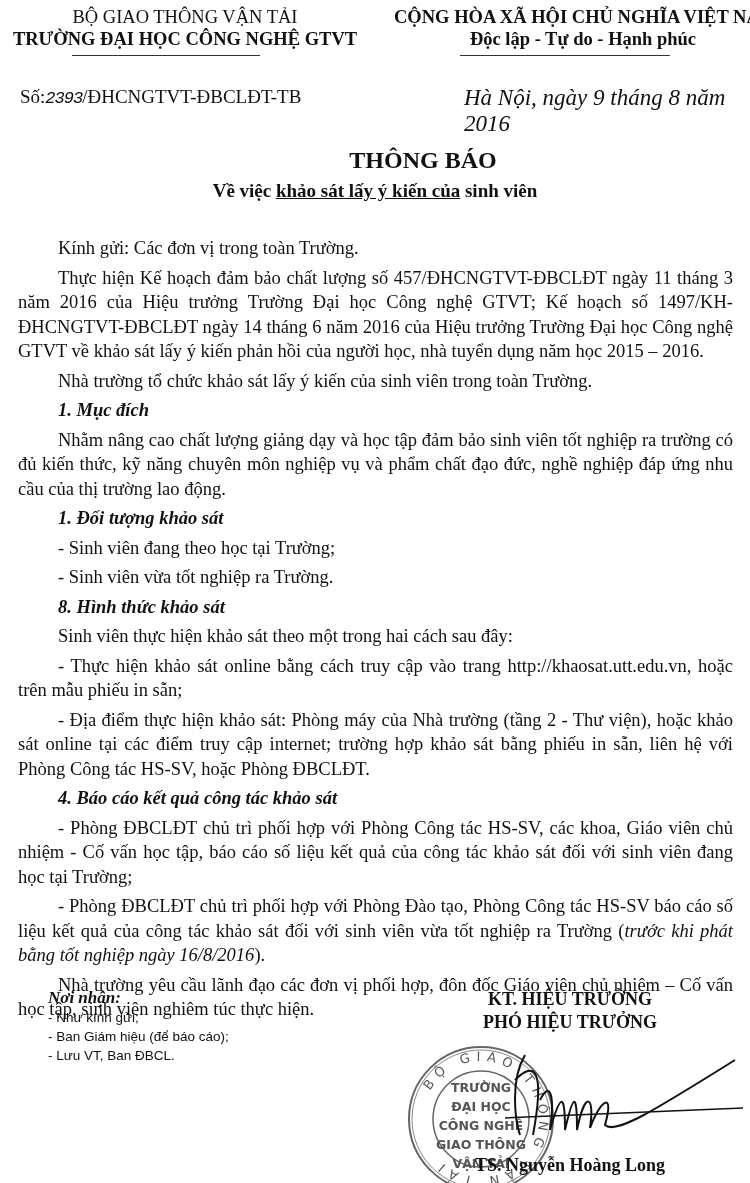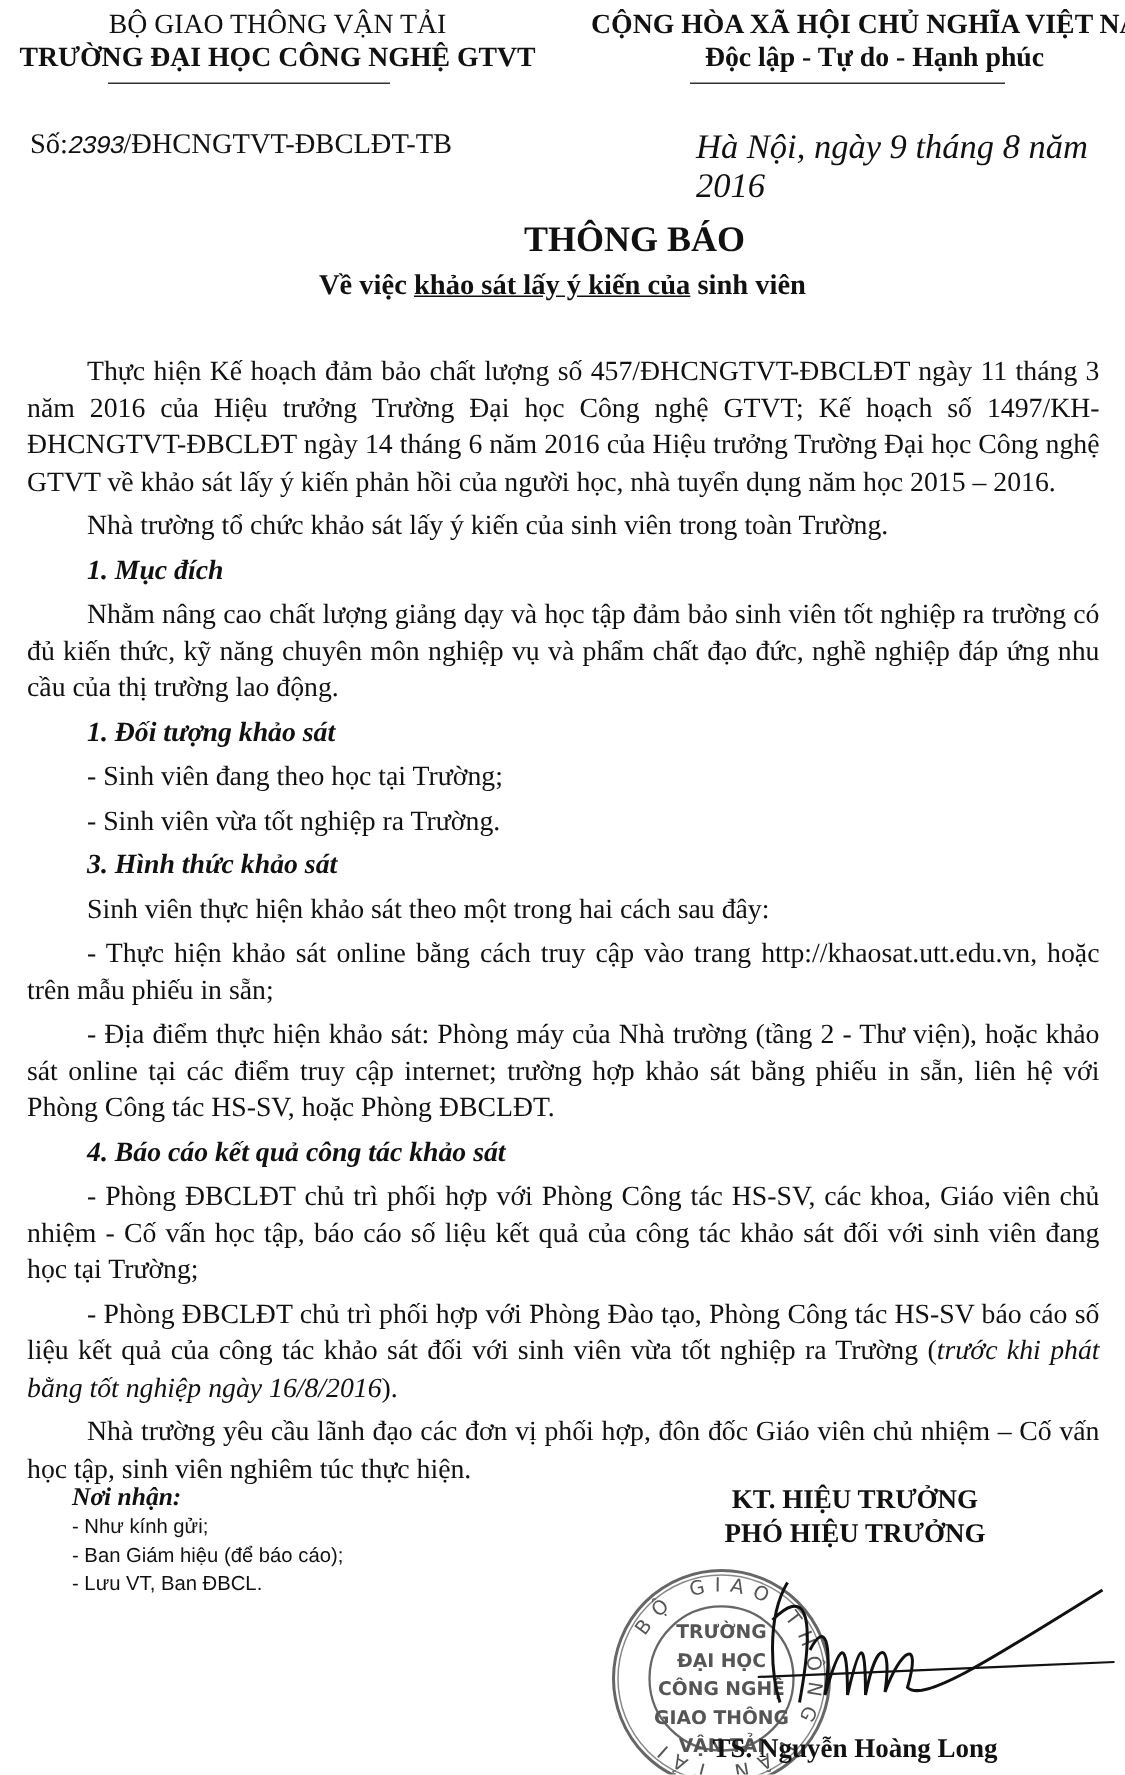--- a/index.html
+++ b/index.html
@@ -50,28 +50,29 @@
   <span>Số:</span><span class="hand">2393</span><span>/ĐHCNGTVT-ĐBCLĐT-TB</span>
 </div>
 <div class="abs place">Hà Nội, ngày 9  tháng 8 năm 2016</div>
 
 <div class="abs title">THÔNG BÁO</div>
 <div class="abs subtitle">
   <span>Về việc </span><span class="u">khảo sát lấy ý kiến của</span><span> sinh viên</span>
 </div>
 
 <div class="abs body">
+  <p class="ind">Kính gửi: Các đơn vị trong toàn Trường.</p>
   <p class="ind">Thực hiện Kế hoạch đảm bảo chất lượng số 457/ĐHCNGTVT-ĐBCLĐT ngày 11 tháng 3 năm 2016 của Hiệu trưởng Trường Đại học Công nghệ GTVT; Kế hoạch số 1497/KH-ĐHCNGTVT-ĐBCLĐT ngày 14 tháng 6 năm 2016 của Hiệu trưởng Trường Đại học Công nghệ GTVT về khảo sát lấy ý kiến phản hồi của người học, nhà tuyển dụng năm học 2015 – 2016.</p>
   <p class="ind">Nhà trường tổ chức khảo sát lấy ý kiến của sinh viên trong toàn Trường.</p>
   <p class="ind h">1. Mục đích</p>
   <p class="ind">Nhằm nâng cao chất lượng giảng dạy và học tập đảm bảo sinh viên tốt nghiệp ra trường có đủ kiến thức, kỹ năng chuyên môn nghiệp vụ và phẩm chất đạo đức, nghề nghiệp đáp ứng nhu cầu của thị trường lao động.</p>
   <p class="ind h">1. Đối tượng khảo sát</p>
   <p class="ind">- Sinh viên đang theo học tại Trường;</p>
   <p class="ind">- Sinh viên vừa tốt nghiệp ra Trường.</p>
-  <p class="ind h">3. Hình thức khảo sát</p>
+  <p class="ind h">8. Hình thức khảo sát</p>
   <p class="ind">Sinh viên thực hiện khảo sát theo một trong hai cách sau đây:</p>
   <p class="ind">- Thực hiện khảo sát online bằng cách truy cập vào trang http://khaosat.utt.edu.vn, hoặc trên mẫu phiếu in sẵn;</p>
   <p class="ind">- Địa điểm thực hiện khảo sát: Phòng máy của Nhà trường (tầng 2 - Thư viện), hoặc khảo sát online tại các điểm truy cập internet; trường hợp khảo sát bằng phiếu in sẵn, liên hệ với Phòng Công tác HS-SV, hoặc Phòng ĐBCLĐT.</p>
   <p class="ind h">4. Báo cáo kết quả công tác khảo sát</p>
   <p class="ind">- Phòng  ĐBCLĐT chủ trì phối hợp với Phòng Công tác HS-SV, các khoa, Giáo viên chủ nhiệm - Cố vấn học tập, báo cáo số liệu kết quả của công tác khảo sát đối với sinh viên đang học tại Trường;</p>
   <p class="ind"><span>- Phòng  ĐBCLĐT chủ trì phối hợp với Phòng Đào tạo, Phòng Công tác HS-SV báo cáo số liệu kết quả của công tác khảo sát đối với sinh viên vừa tốt nghiệp ra Trường (</span><span class="ital">trước khi phát bằng tốt nghiệp ngày 16/8/2016</span><span>).</span></p>
   <p class="ind">Nhà trường yêu cầu lãnh đạo các đơn vị phối hợp, đôn đốc Giáo viên chủ nhiệm – Cố vấn học tập, sinh viên nghiêm túc thực hiện.</p>
 </div>
 
 <div class="abs recip">

